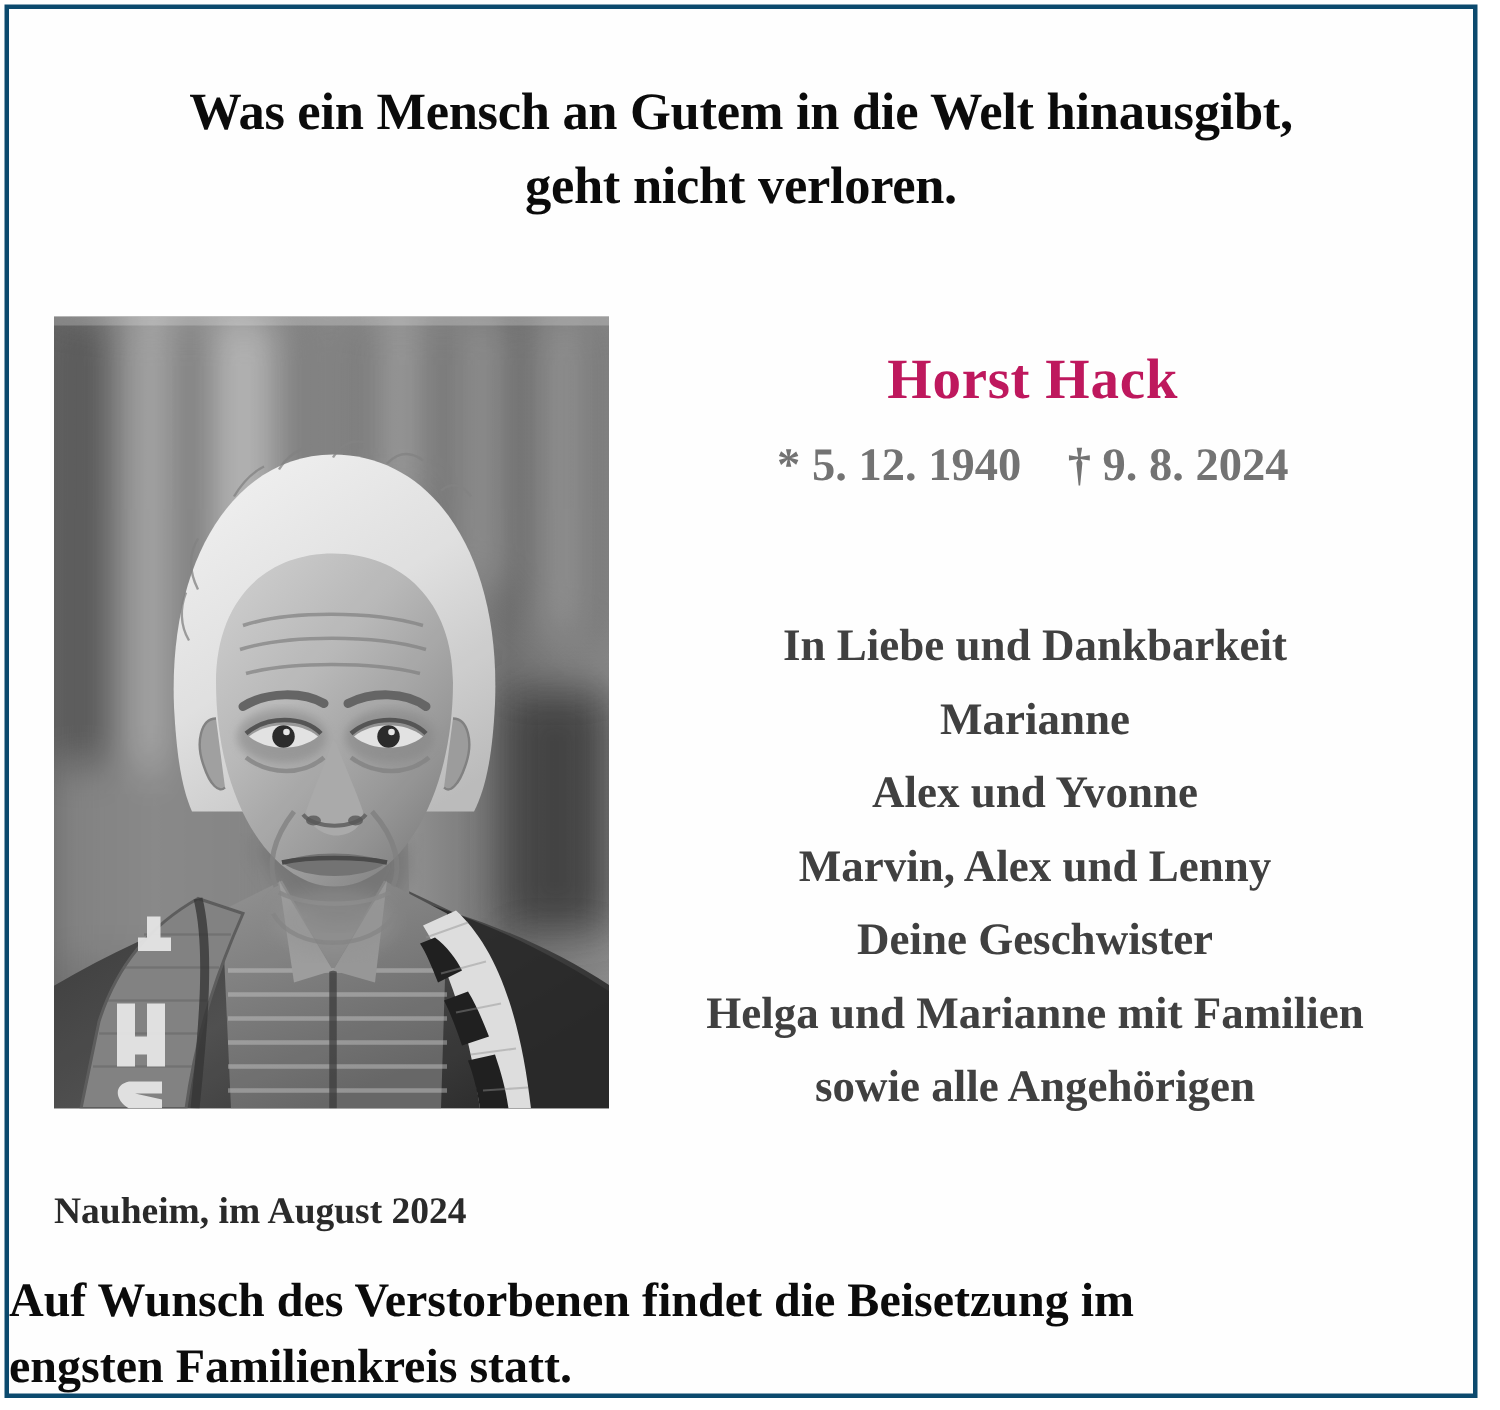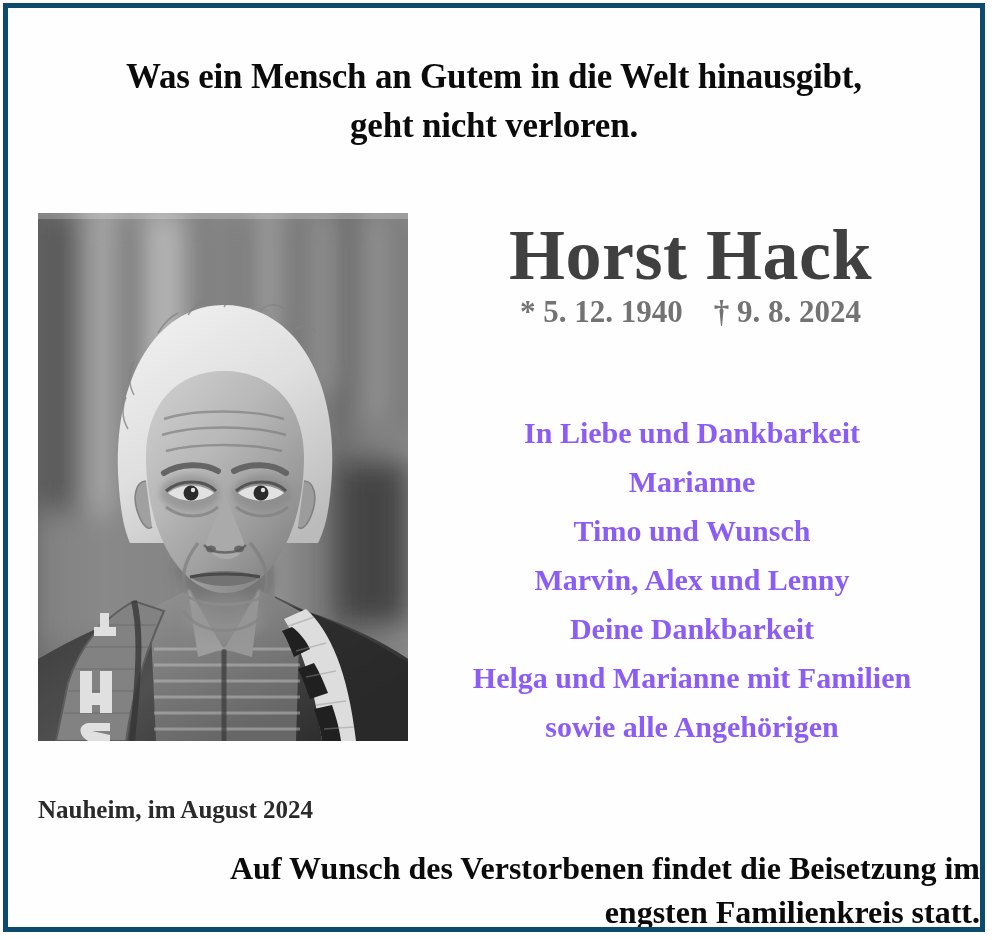--- a/index.html
+++ b/index.html
@@ -17,21 +17,21 @@
   }
 
   
   #notice-frame {
     position: absolute;
     left: 3px;
     top: 3px;
     width: 982px;
     height: 929px;
     box-sizing: border-box;
-    border: 5px solid #0c4a6e;
+    border: 3px solid #0c4a6e;
     background: #fefefe;
     overflow: hidden;
   }
 
   
   #epigraph {
     position: absolute;
     left: 0;
     top: 44px;
     width: 100%;
@@ -59,65 +59,65 @@
   
   #name-block {
     position: absolute;
     left: 400px;
     top: 214px;
     width: 565px;
     text-align: center;
   }
   #deceased-name {
     font-weight: bold;
-    font-size: 72px;
+    font-size: 38px;
     line-height: 66px;
     letter-spacing: 0.5px;
-    color: #404040;
+    color: #be185d;
   }
   #life-dates {
     margin-top: 5px;
     font-weight: bold;
     font-size: 31px;
     line-height: 38px;
     color: #737373;
     white-space: pre;
   }
 
   #mourners {
     position: absolute;
     left: 398px;
     top: 400px;
     width: 572px;
     text-align: center;
     font-weight: bold;
     font-size: 30px;
     line-height: 49px;
-    color: #8b5cf6;
+    color: #404040;
   }
   #mourners .mline { display: block; white-space: nowrap; }
 
   
   #place-date {
     position: absolute;
     left: 30px;
     top: 787px;
     font-weight: bold;
     font-size: 25px;
     line-height: 30px;
     color: #2a2a2a;
   }
 
   
   #closing-notice {
     position: absolute;
     left: 0;
     top: 838px;
     width: 100%;
-    text-align: right;
+    text-align: left;
     font-weight: bold;
     font-size: 32px;
     line-height: 44px;
     color: #0b0b0b;
     font-family: Liberation Serif, serif;
   }
   #closing-notice .cline { display: block; white-space: pre; }
 </style>
 </head>
 <body>
@@ -321,23 +321,23 @@
   </div>
 
   <div id="name-block">
     <div id="deceased-name">Horst Hack</div>
     <div id="life-dates">* 5. 12. 1940    † 9. 8. 2024</div>
   </div>
 
   <div id="mourners">
     <span class="mline">In Liebe und Dankbarkeit</span>
     <span class="mline">Marianne</span>
-    <span class="mline">Timo und Wunsch</span>
+    <span class="mline">Alex und Yvonne</span>
     <span class="mline">Marvin, Alex und Lenny</span>
-    <span class="mline">Deine Dankbarkeit</span>
+    <span class="mline">Deine Geschwister</span>
     <span class="mline">Helga und Marianne mit Familien</span>
     <span class="mline">sowie alle Angehörigen</span>
   </div>
 
   <div id="place-date">Nauheim, im August 2024</div>
 
   <div id="closing-notice">
     <span class="cline">Auf Wunsch des Verstorbenen findet die Beisetzung im</span>
     <span class="cline">engsten Familienkreis statt.</span>
   </div>

